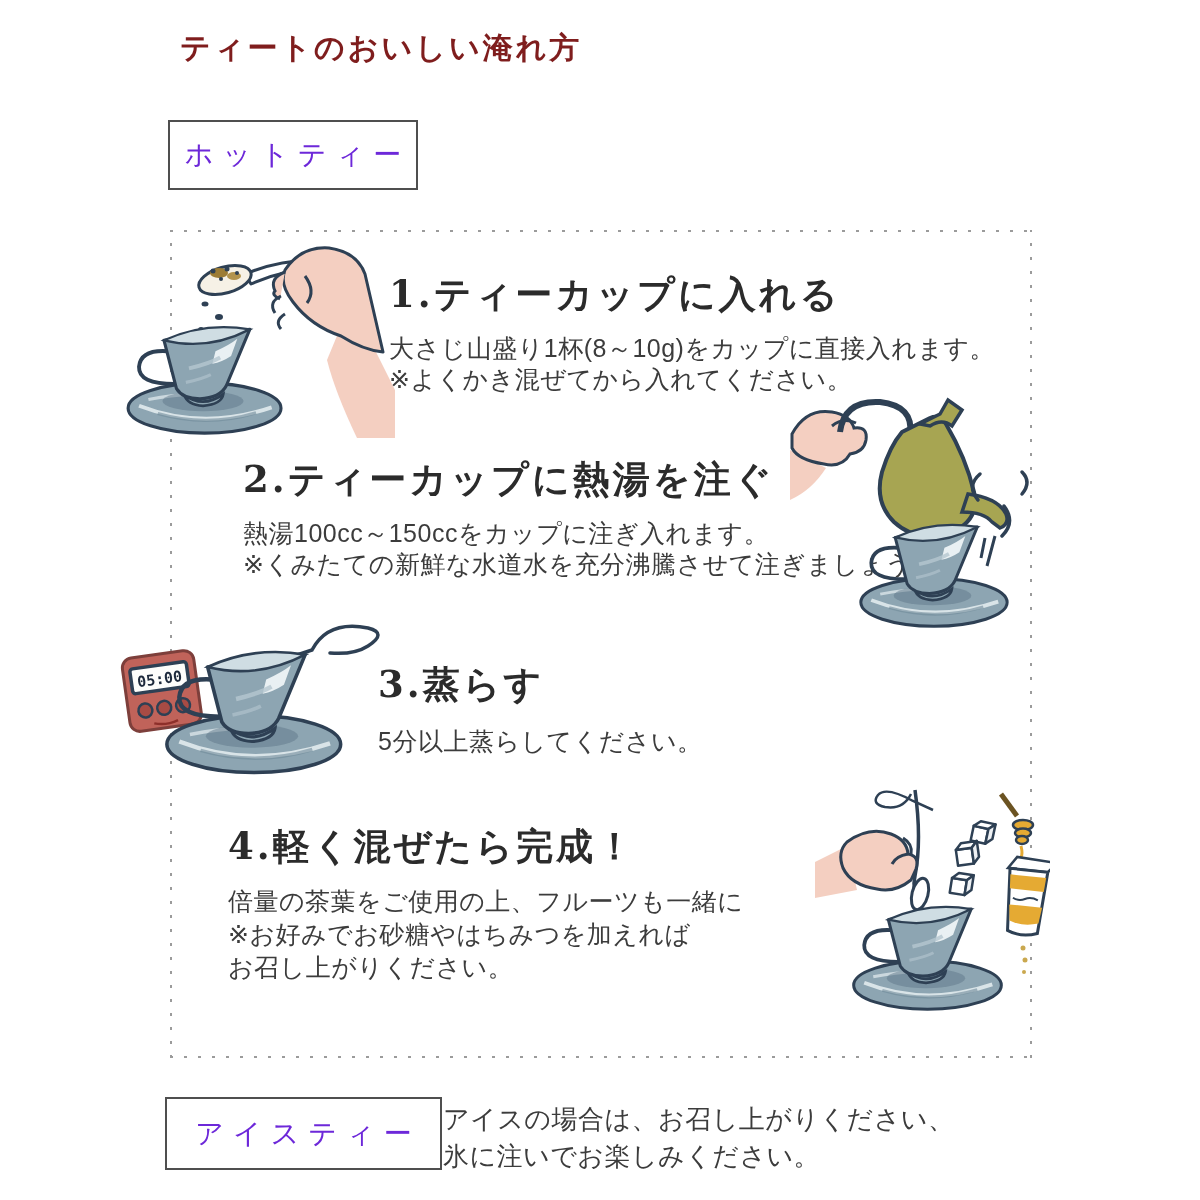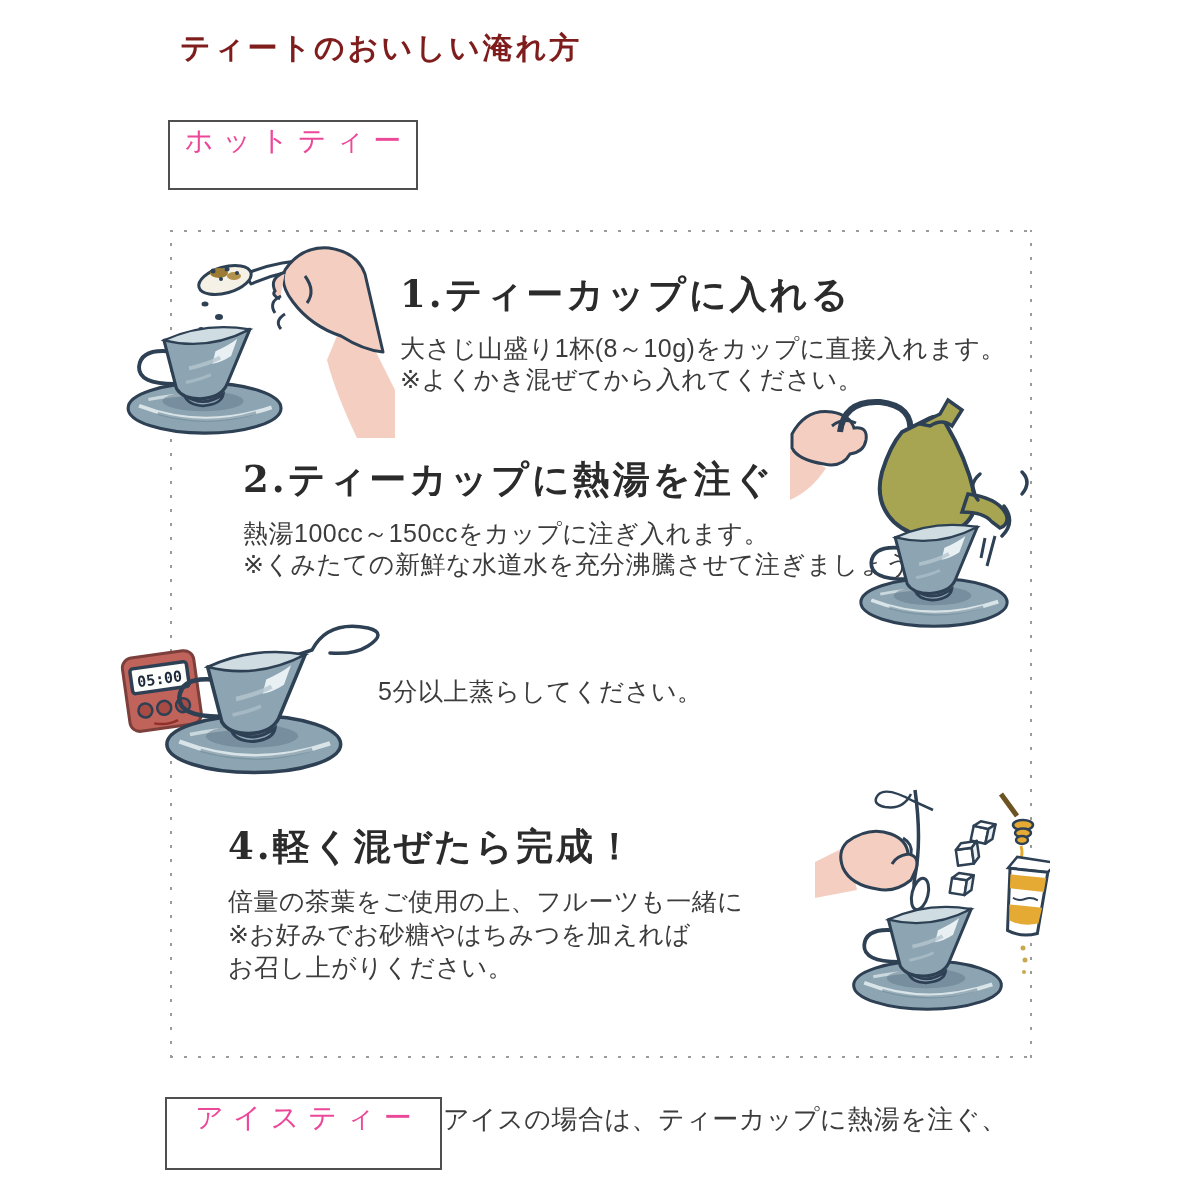--- a/index.html
+++ b/index.html
@@ -9,22 +9,22 @@
     overflow:hidden;
   }
   .abs{position:absolute;}
   
   .title{
     left:180px;top:28px;font-family:Liberation Sans, sans-serif;
     font-size:30px;font-weight:600;letter-spacing:3px;color:#7f1d1d;margin:0;
   }
   
   .label-box{
-    border:2px solid #4f4f4f;display:flex;align-items:flex-start;justify-content:center;
-    font-family:"DejaVu Serif","Liberation Serif",serif;font-size:28px;color:#ec4899;
+    border:2px solid #4f4f4f;display:flex;align-items:center;justify-content:center;
+    font-family:"DejaVu Serif","Liberation Serif",serif;font-size:28px;color:#6d28d9;
     letter-spacing:9px;background:#fff;box-sizing:border-box;
   }
   .label-box span{padding-left:9px;}
   .hot-box{left:168px;top:120px;width:250px;height:70px;}
   .ice-box{left:165px;top:1097px;width:277px;height:73px;}
   
   .steps-panel{
     left:170px;top:230px;width:862px;height:828px;
     background-image:
       repeating-linear-gradient(90deg,#9b9b9b 0 3px,transparent 3px 14px),
@@ -35,21 +35,21 @@
     background-position:0 0,0 100%,0 0,100% 0;
     background-repeat:no-repeat;
   }
   
   .step-head{
     font-family:"DejaVu Serif","Liberation Serif",serif;font-size:37px;font-weight:600;
     color:#2b2b2b;letter-spacing:3px;white-space:nowrap;
   }
   .step-body{font-size:25px;line-height:31px;letter-spacing:0.5px;margin-top:13px;white-space:nowrap;}
   .step-body .indent{padding-left:26px;}
-  .s1{left:400px;top:270px;}
+  .s1{left:389px;top:270px;}
   .s2{left:243px;top:455px;}
   .s3{left:378px;top:660px;}
   .s3 .step-body{font-size:25px;margin-top:16px;}
   .s4{left:228px;top:822px;}
   .s4 .step-body{line-height:33px;}
   
   .ice-text{left:443px;top:1101px;font-size:26px;line-height:37px;letter-spacing:0.5px;white-space:nowrap;}
   
   .illus svg{display:block;width:100%;height:100%;}
   .illus1{left:113px;top:240px;width:282px;height:198px;}
@@ -165,20 +165,21 @@
           <circle cx="65" cy="88" r="7"></circle>
       </g>
       <path d="M34,102 q12,4 24,0" stroke="#8d2f2a" stroke-width="2.5" fill="none"></path>
     </g>
     <path d="M142,48 L196,30 Q212,0 252,8 Q272,13 252,26 Q238,35 214,33" fill="none" stroke="#2e4054" stroke-width="3.5" stroke-linecap="round"></path>
     <use href="#cup-saucer" x="38" y="24" width="196" height="133"></use>
   </svg>
 </div>
 
 <div class="abs s3">
+  <div class="step-head">3.蒸らす</div>
   <div class="step-body">
     <div>5分以上蒸らしてください。</div>
   </div>
 </div>
 
 <div class="abs s4">
   <div class="step-head">4.軽く混ぜたら完成！</div>
   <div class="step-body">
     <div>倍量の茶葉をご使用の上、フルーツも一緒に</div>
     <div>※お好みでお砂糖やはちみつを加えれば</div>
@@ -239,14 +240,15 @@
     </g>
     <use href="#cup-saucer" x="28" y="120" width="166" height="113"></use>
   </svg>
 </div>
 
 <div class="abs label-box ice-box">
   <span>アイスティー</span>
 </div>
 
 <div class="abs ice-text">
-  <div>アイスの場合は、ティーカップに熱湯を注ぐ、</div>
+  <div>アイスの場合は、お召し上がりください、</div>
+  <div>氷に注いでお楽しみください。</div>
 </div>
 
 </body></html>

